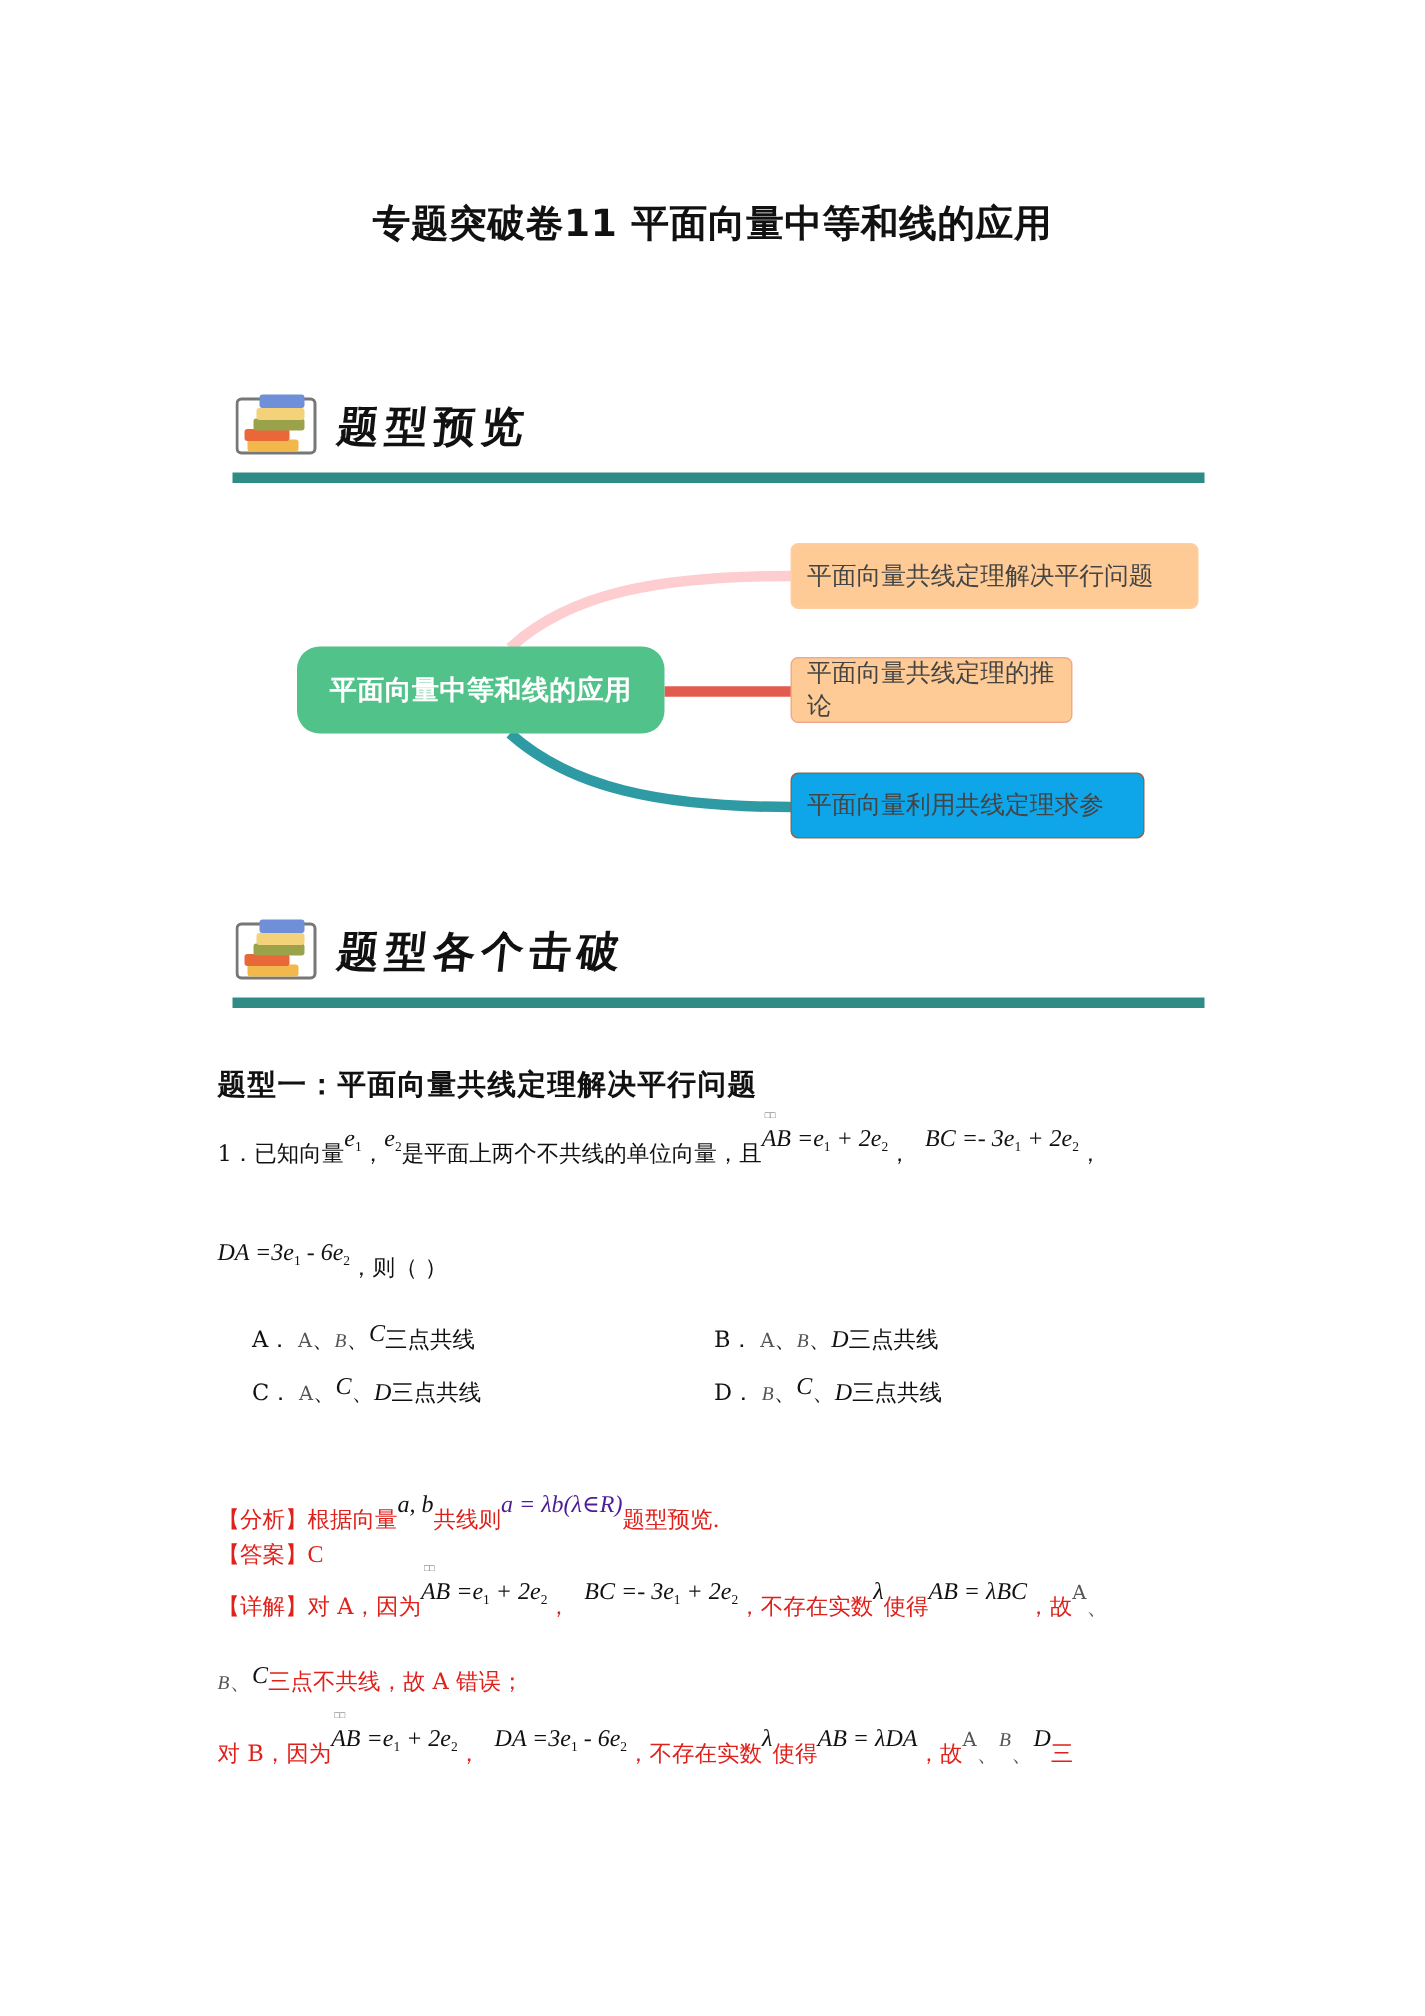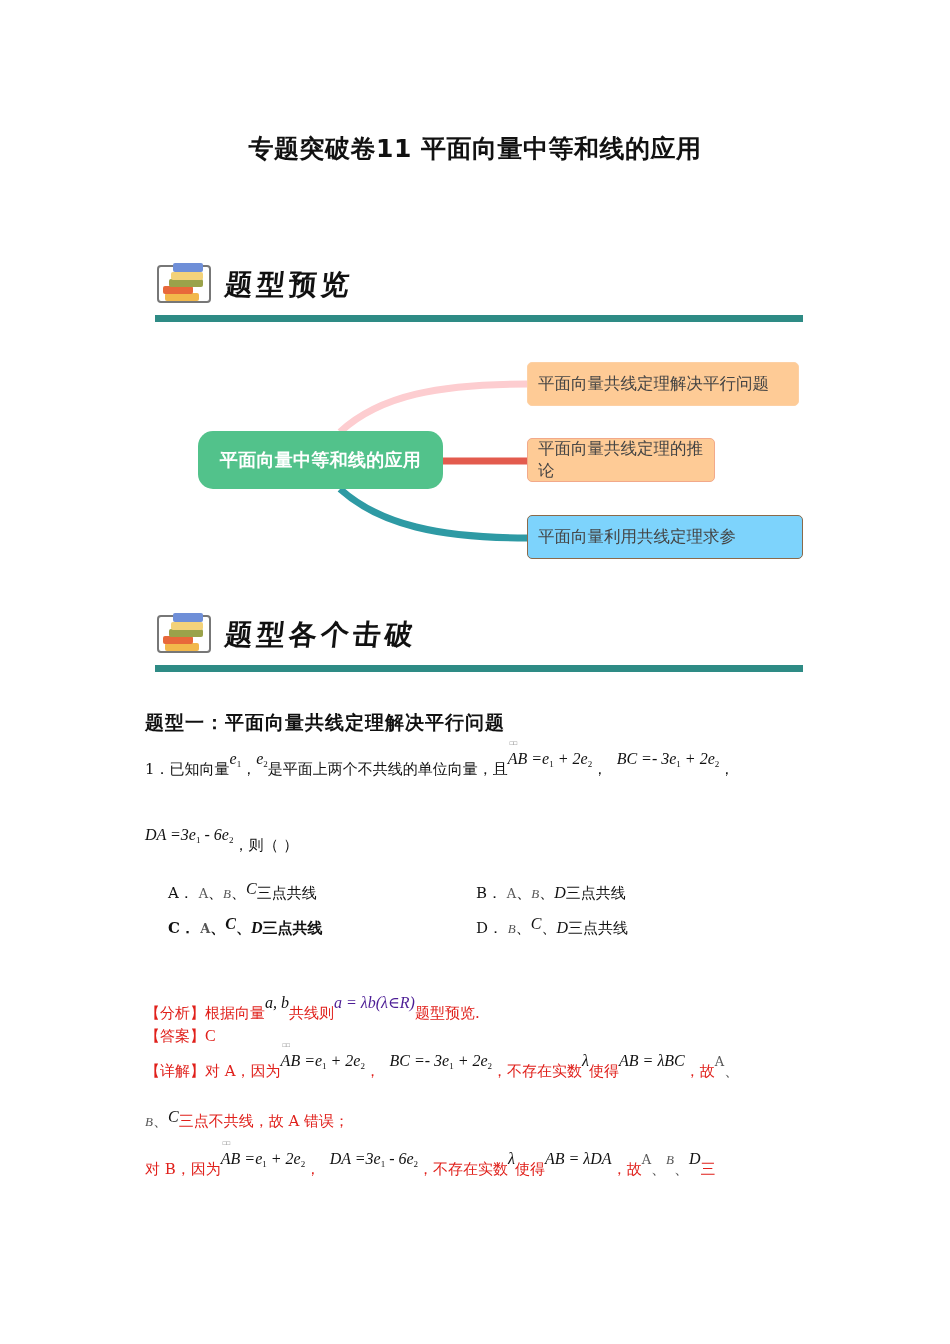--- a/index.html
+++ b/index.html
@@ -8,21 +8,21 @@
   .title { left: 0; width: 950px; top: 132px; text-align: center; font-family: "DejaVu Sans", "Liberation Sans", sans-serif; font-weight: bold; font-size: 25px; letter-spacing: 0.5px; color: #111; }
   .sec-header { left: 155px; width: 648px; height: 64px; }
   .sec-header .book { position: absolute; left: 2px; top: 2px; width: 56px; height: 44px; }
   .sec-header .label { position: absolute; left: 70px; top: 8px; font-family: "DejaVu Serif", serif; font-weight: bold; font-size: 28px; letter-spacing: 4px; color: #111; transform: skewX(-6deg); }
   .sec-header .bar { position: absolute; left: 0; right: 0; bottom: 0; height: 7px; background: #2e8b85; }
   .mm-svg { left: 0; top: 0; width: 950px; height: 1344px; pointer-events: none; }
   .mm-root { left: 198px; top: 431px; width: 245px; height: 58px; background: #52c28b; border-radius: 15px; color: #fff; font-family: "DejaVu Sans", sans-serif; font-weight: bold; font-size: 18px; display: flex; align-items: center; justify-content: center; letter-spacing: 0.3px; }
   .mm-node { height: 44px; border-radius: 5px; font-family: "DejaVu Sans", sans-serif; font-size: 16.5px; color: #444; display: flex; align-items: center; padding-left: 10px; box-sizing: border-box; }
   .n1 { left: 527px; top: 362px; width: 272px; background: #fecb96; border: 1px solid #fdd0a4; text-align: right; }
   .n2 { left: 527px; top: 438px; width: 188px; background: #fecb96; border: 1px solid #f2a98a; }
-  .n3 { left: 527px; top: 515px; width: 276px; background: #7dd3fc; border: 1px solid #8a6a4a; }
+  .n3 { left: 527px; top: 515px; width: 236px; background: #0ea5e9; border: 1px solid #8a6a4a; }
   .type-heading { left: 145px; top: 710px; font-family: Liberation Mono, monospace; font-weight: bold; font-size: 19px; color: #111; letter-spacing: 1px; }
   .line { left: 145px; font-size: 15px; white-space: nowrap; }
   .math { font-family: "Liberation Serif", "DejaVu Serif", serif; font-style: italic; font-size: 16px; }
   .mathr { font-family: "Liberation Serif", serif; font-size: 16px; }
   .sub { font-size: 9px; vertical-align: -3px; font-style: normal; }
   .raise { position: relative; top: -10px; }
   .red { color: #e0201b; }
   .opt { font-size: 15px; white-space: nowrap; }
   .small { font-size: 13px; color: #555; }
   .vecmark { position: relative; }
@@ -79,21 +79,21 @@
 <div class="abs line" style="top:836px;">
   <span class="math raise"><span>DA =3e</span><span class="sub">1</span><span> - 6e</span><span class="sub">2</span></span><span>，则（    ）</span>
 </div>
 
 <div class="abs opt" style="left:168px; top:884px;">
   <span>A．</span>&nbsp;<span class="small">A</span><span>、</span><span class="small math">B</span><span>、</span><span class="math raise" style="top:-4px">C</span><span>三点共线</span>
 </div>
 <div class="abs opt" style="left:476px; top:884px;">
   <span>B．</span>&nbsp;<span class="small">A</span><span>、</span><span class="small math">B</span><span>、</span><span class="math">D</span><span>三点共线</span>
 </div>
-<div class="abs opt" style="left:168px; top:919px;font-weight:bold;">
+<div class="abs opt" style="left:168px; top:919px;">
   <span>C．</span>&nbsp;<span class="small">A</span><span>、</span><span class="math raise" style="top:-4px">C</span><span>、</span><span class="math">D</span><span>三点共线</span>
 </div>
 <div class="abs opt" style="left:476px; top:919px;">
   <span>D．</span>&nbsp;<span class="small math">B</span><span>、</span><span class="math raise" style="top:-4px">C</span><span>、</span><span class="math">D</span><span>三点共线</span>
 </div>
 
 <div class="abs line red" style="top:996px;margin-top:31px;">
   <span>【答案】</span><span class="mathr">C</span>
 </div>
 

